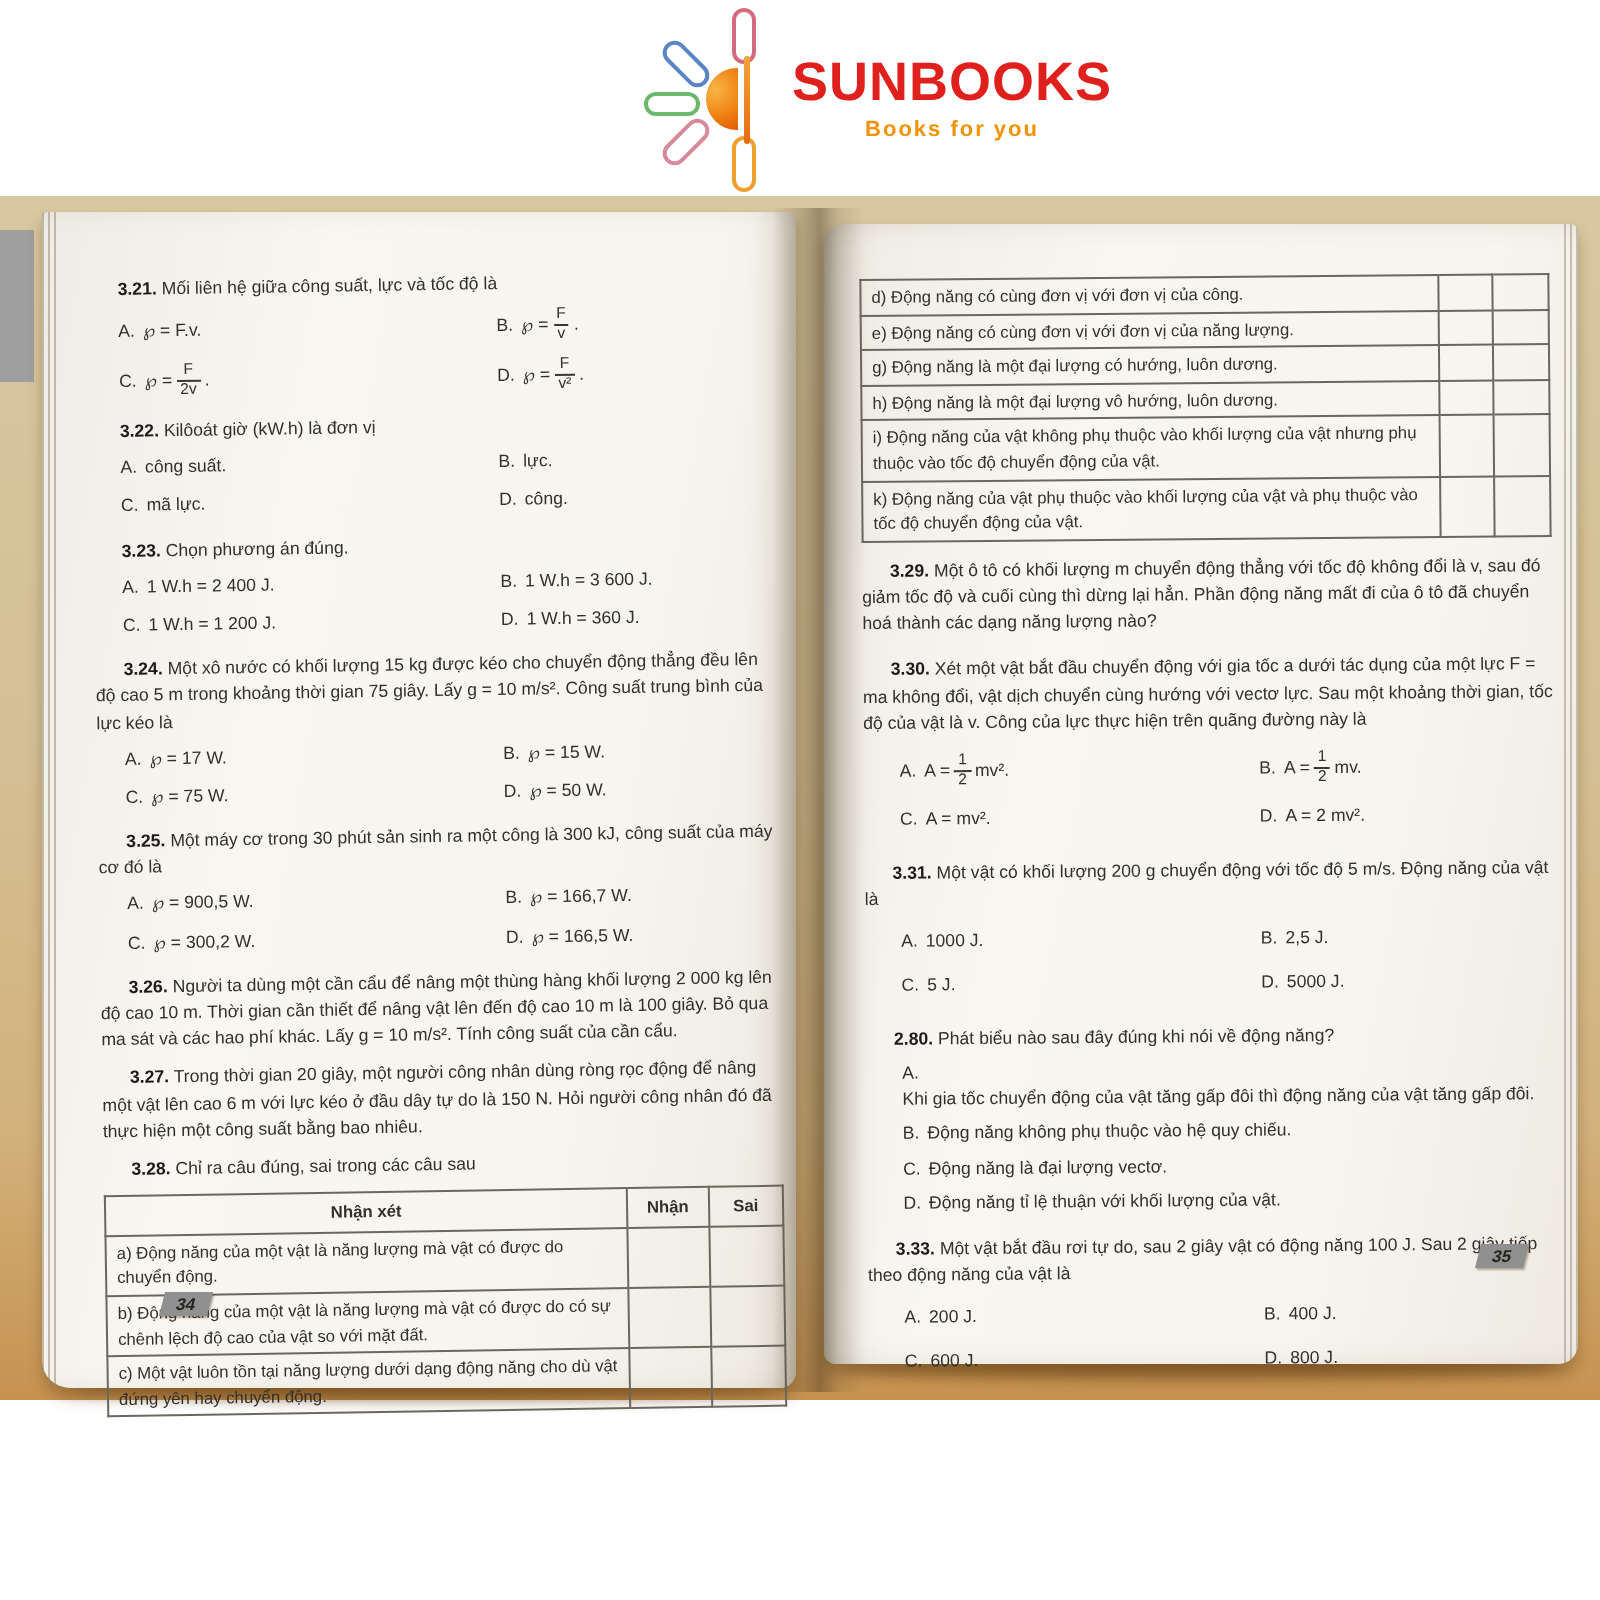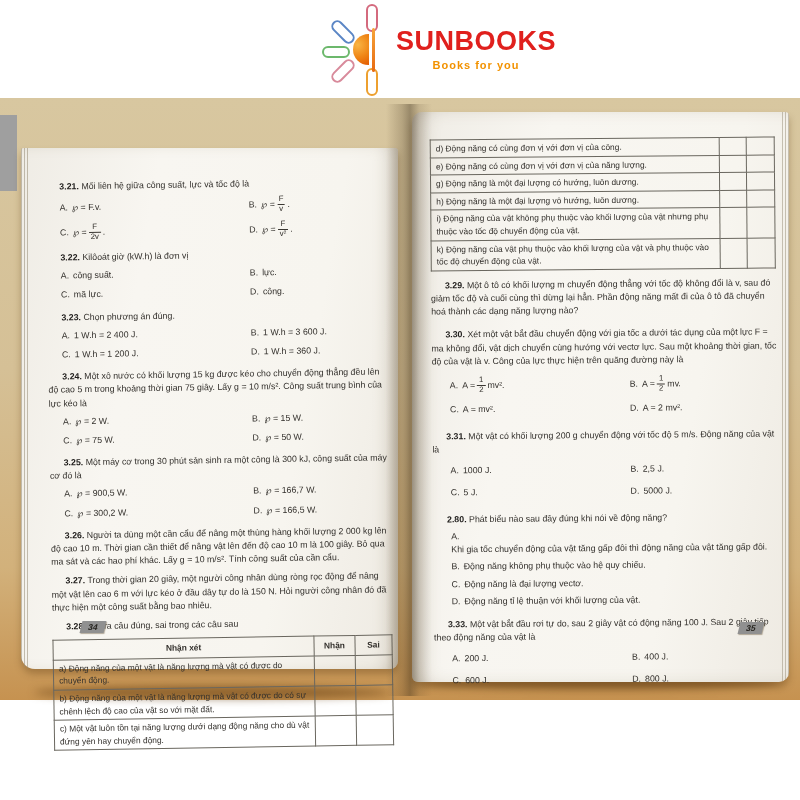--- a/index.html
+++ b/index.html
@@ -28,22 +28,22 @@
   .logo-text{display:flex;flex-direction:column;align-items:center;}
   .brand{font-size:27px;font-weight:bold;letter-spacing:.5px;color:#e0201d;line-height:1;}
   .tagline{font-size:11px;font-weight:bold;color:#f29200;letter-spacing:1px;margin-top:4px;}
 
   
   .photo{position:absolute;left:0;top:98px;width:800px;height:602px;
     background:linear-gradient(180deg,#d8c7a0 0%,#d5c096 45%,#d2b17b 78%,#c69250 100%);}
   .gray-block{position:absolute;left:0;top:17px;width:17px;height:76px;background:#9f9f9f;}
 
   .page{position:absolute;background:linear-gradient(100deg,#efece5 0%,#f8f6f1 30%,#f7f5ef 70%,#eeeae2 100%);}
-  .page-left{left:21px;top:8px;width:377px;height:521px;border-radius:3px 3px 8px 14px;
-    box-shadow:inset -16px 0 20px -12px rgba(95,75,40,.40),0 5px 7px rgba(95,60,20,.35);margin-top:42px;}
+  .page-left{left:21px;top:8px;width:377px;height:588px;border-radius:3px 3px 8px 14px;
+    box-shadow:inset -16px 0 20px -12px rgba(95,75,40,.40),0 5px 7px rgba(95,60,20,.35);}
   .page-right{left:412px;top:14px;width:377px;height:570px;border-radius:10px 4px 10px 6px;
     box-shadow:inset 16px 0 22px -12px rgba(95,75,40,.45),0 5px 7px rgba(95,60,20,.35);}
   .edge-left{position:absolute;left:0;top:0;bottom:0;width:9px;border-radius:3px 0 0 14px;
     background:repeating-linear-gradient(90deg,rgba(150,140,118,.55) 0 1px,rgba(255,255,255,0) 1px 3px);}
   .edge-right{position:absolute;right:0;top:0;bottom:0;width:9px;border-radius:0 4px 10px 0;
     background:repeating-linear-gradient(90deg,rgba(255,255,255,0) 0 2px,rgba(150,140,118,.5) 2px 3px);}
   .gutter{position:absolute;left:386px;top:6px;width:46px;height:592px;z-index:4;pointer-events:none;
     background:linear-gradient(90deg,rgba(77,60,35,0) 0%,rgba(77,60,35,.25) 35%,rgba(58,44,24,.40) 52%,rgba(77,60,35,.14) 72%,rgba(77,60,35,0) 100%);}
   .shadow-strip{position:absolute;border-radius:50%;filter:blur(4px);background:rgba(96,58,14,.55);}
   .shadow-l{left:34px;top:588px;width:356px;height:13px;}
@@ -189,21 +189,21 @@
                 <span class="opt-label">D.</span>
                 <span class="opt-text">1 W.h = 360 J.</span>
               </div>
             </div>
           </div>
           <div class="question">
             <p class="q-text"><span class="q-num">3.24.</span><span class="q-body"> Một xô nước có khối lượng 15 kg được kéo cho chuyển động thẳng đều lên độ cao 5 m trong khoảng thời gian 75 giây. Lấy g = 10 m/s². Công suất trung bình của lực kéo là</span></p>
             <div class="options cols">
               <div class="option">
                 <span class="opt-label">A.</span>
-                <span class="opt-text">℘ = 2 W.</span>
+                <span class="opt-text">℘ = 17 W.</span>
               </div>
               <div class="option">
                 <span class="opt-label">B.</span>
                 <span class="opt-text">℘ = 15 W.</span>
               </div>
               <div class="option">
                 <span class="opt-label">C.</span>
                 <span class="opt-text">℘ = 75 W.</span>
               </div>
               <div class="option">

